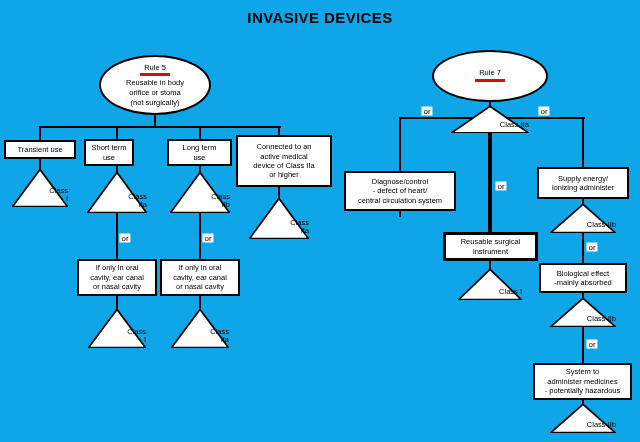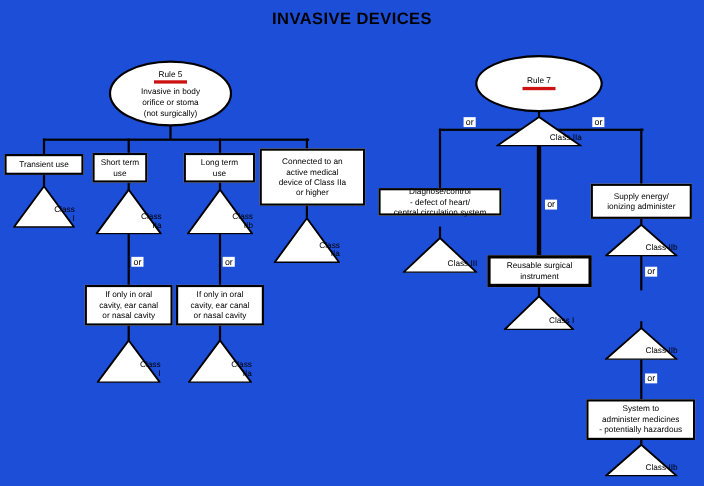--- a/index.html
+++ b/index.html
@@ -1,17 +1,17 @@
 <!DOCTYPE html>
 <html style="--accent-red: #cc1111;"><head>
 <meta charset="utf-8">
 <style>
   html,body { margin:0; padding:0; background:#fff; }
   .canvas {
-    position:relative; width:640px; height:442px; background:#1d4ed8;
+    position:relative; width:640px; height:442px; background:#0ea5e9;
     font-family:"Liberation Sans", sans-serif; color:#000; overflow:hidden;
   }
   .title {
     position:absolute; top:9px; left:0; width:100%; text-align:center;
     font-size:15px; font-weight:bold; letter-spacing:.4px;
   }
   .line { position:absolute; background:#000; }
   .box {
     position:absolute; border:2px solid #000; background:#fff;
     display:flex; align-items:center; justify-content:center;
@@ -69,21 +69,21 @@
   <div class="line" style="left:489px;top:260px;width:2px;height:10px"></div>
   <div class="line" style="left:582px;top:198px;width:2px;height:7px"></div>
   <div class="line" style="left:582px;top:232px;width:2px;height:32px"></div>
   <div class="line" style="left:582px;top:292px;width:2px;height:7px"></div>
   <div class="line" style="left:582px;top:326px;width:2px;height:38px"></div>
   <div class="line" style="left:582px;top:399px;width:2px;height:6px"></div>
 
   <div class="ellipse" style="left:99px;top:55px;width:112px;height:60px">
     <span>Rule 5</span>
     <span class="rule-underline"></span>
-    <span class="desc">Invasive in body
+    <span class="desc">Reusable in body
 orifice or stoma
 (not surgically)</span>
   </div>
 
   <div class="box" style="left:4px;top:140px;width:72px;height:19px">Transient use</div>
   <div class="box" style="left:84px;top:139px;width:50px;height:27px">Short term
 use</div>
   <div class="box" style="left:167px;top:139px;width:65px;height:27px">Long term
 use</div>
   <div class="box" style="left:236px;top:135px;width:96px;height:52px">Connected to an
@@ -150,49 +150,45 @@
 
   <span class="or" style="left:427px;top:111px">or</span>
   <span class="or" style="left:544px;top:111px">or</span>
   <div class="tri" style="left:451px;top:106px;width:78px;height:27px">
     <svg viewBox="0 0 100 100" preserveAspectRatio="none">
         <polygon points="50,1 1,99 99,99"></polygon>
       </svg>
     <span class="tri-label">Class IIa</span>
   </div>
 
-  <div class="box" style="left:344px;top:171px;width:112px;height:25px">Diagnose/control
+  <div class="box" style="left:344px;top:171px;width:112px;height:40px">Diagnose/control
 - defect of heart/
 central circulation system</div>
-  <div class="tri" style="left:366px;top:216px;width:68px;height:32px">
-    <svg viewBox="0 0 100 100" preserveAspectRatio="none">
-        <polygon points="50,1 1,99 99,99"></polygon>
-      </svg>
-    <span class="tri-label">Class III</span>
-  </div>
 
   <span class="or" style="left:501px;top:186px">or</span>
   <div class="box bold-border" style="left:443px;top:232px;width:95px;height:29px">Reusable surgical
 instrument</div>
   <div class="tri" style="left:458px;top:269px;width:64px;height:31px">
     <svg viewBox="0 0 100 100" preserveAspectRatio="none">
         <polygon points="50,1 1,99 99,99"></polygon>
       </svg>
     <span class="tri-label">Class I</span>
   </div>
 
   <div class="box" style="left:537px;top:167px;width:92px;height:32px">Supply energy/
 ionizing administer</div>
   <div class="tri" style="left:550px;top:204px;width:66px;height:29px">
     <svg viewBox="0 0 100 100" preserveAspectRatio="none">
         <polygon points="50,1 1,99 99,99"></polygon>
       </svg>
     <span class="tri-label">Class IIb</span>
   </div>
   <span class="or" style="left:592px;top:247px">or</span>
+  <div class="box" style="left:539px;top:263px;width:88px;height:30px">Biological effect
+-mainly absorbed</div>
   <div class="tri" style="left:550px;top:298px;width:66px;height:29px">
     <svg viewBox="0 0 100 100" preserveAspectRatio="none">
         <polygon points="50,1 1,99 99,99"></polygon>
       </svg>
     <span class="tri-label">Class IIb</span>
   </div>
   <span class="or" style="left:592px;top:344px">or</span>
   <div class="box" style="left:533px;top:363px;width:99px;height:37px">System to
 administer medicines
 - potentially hazardous</div>

